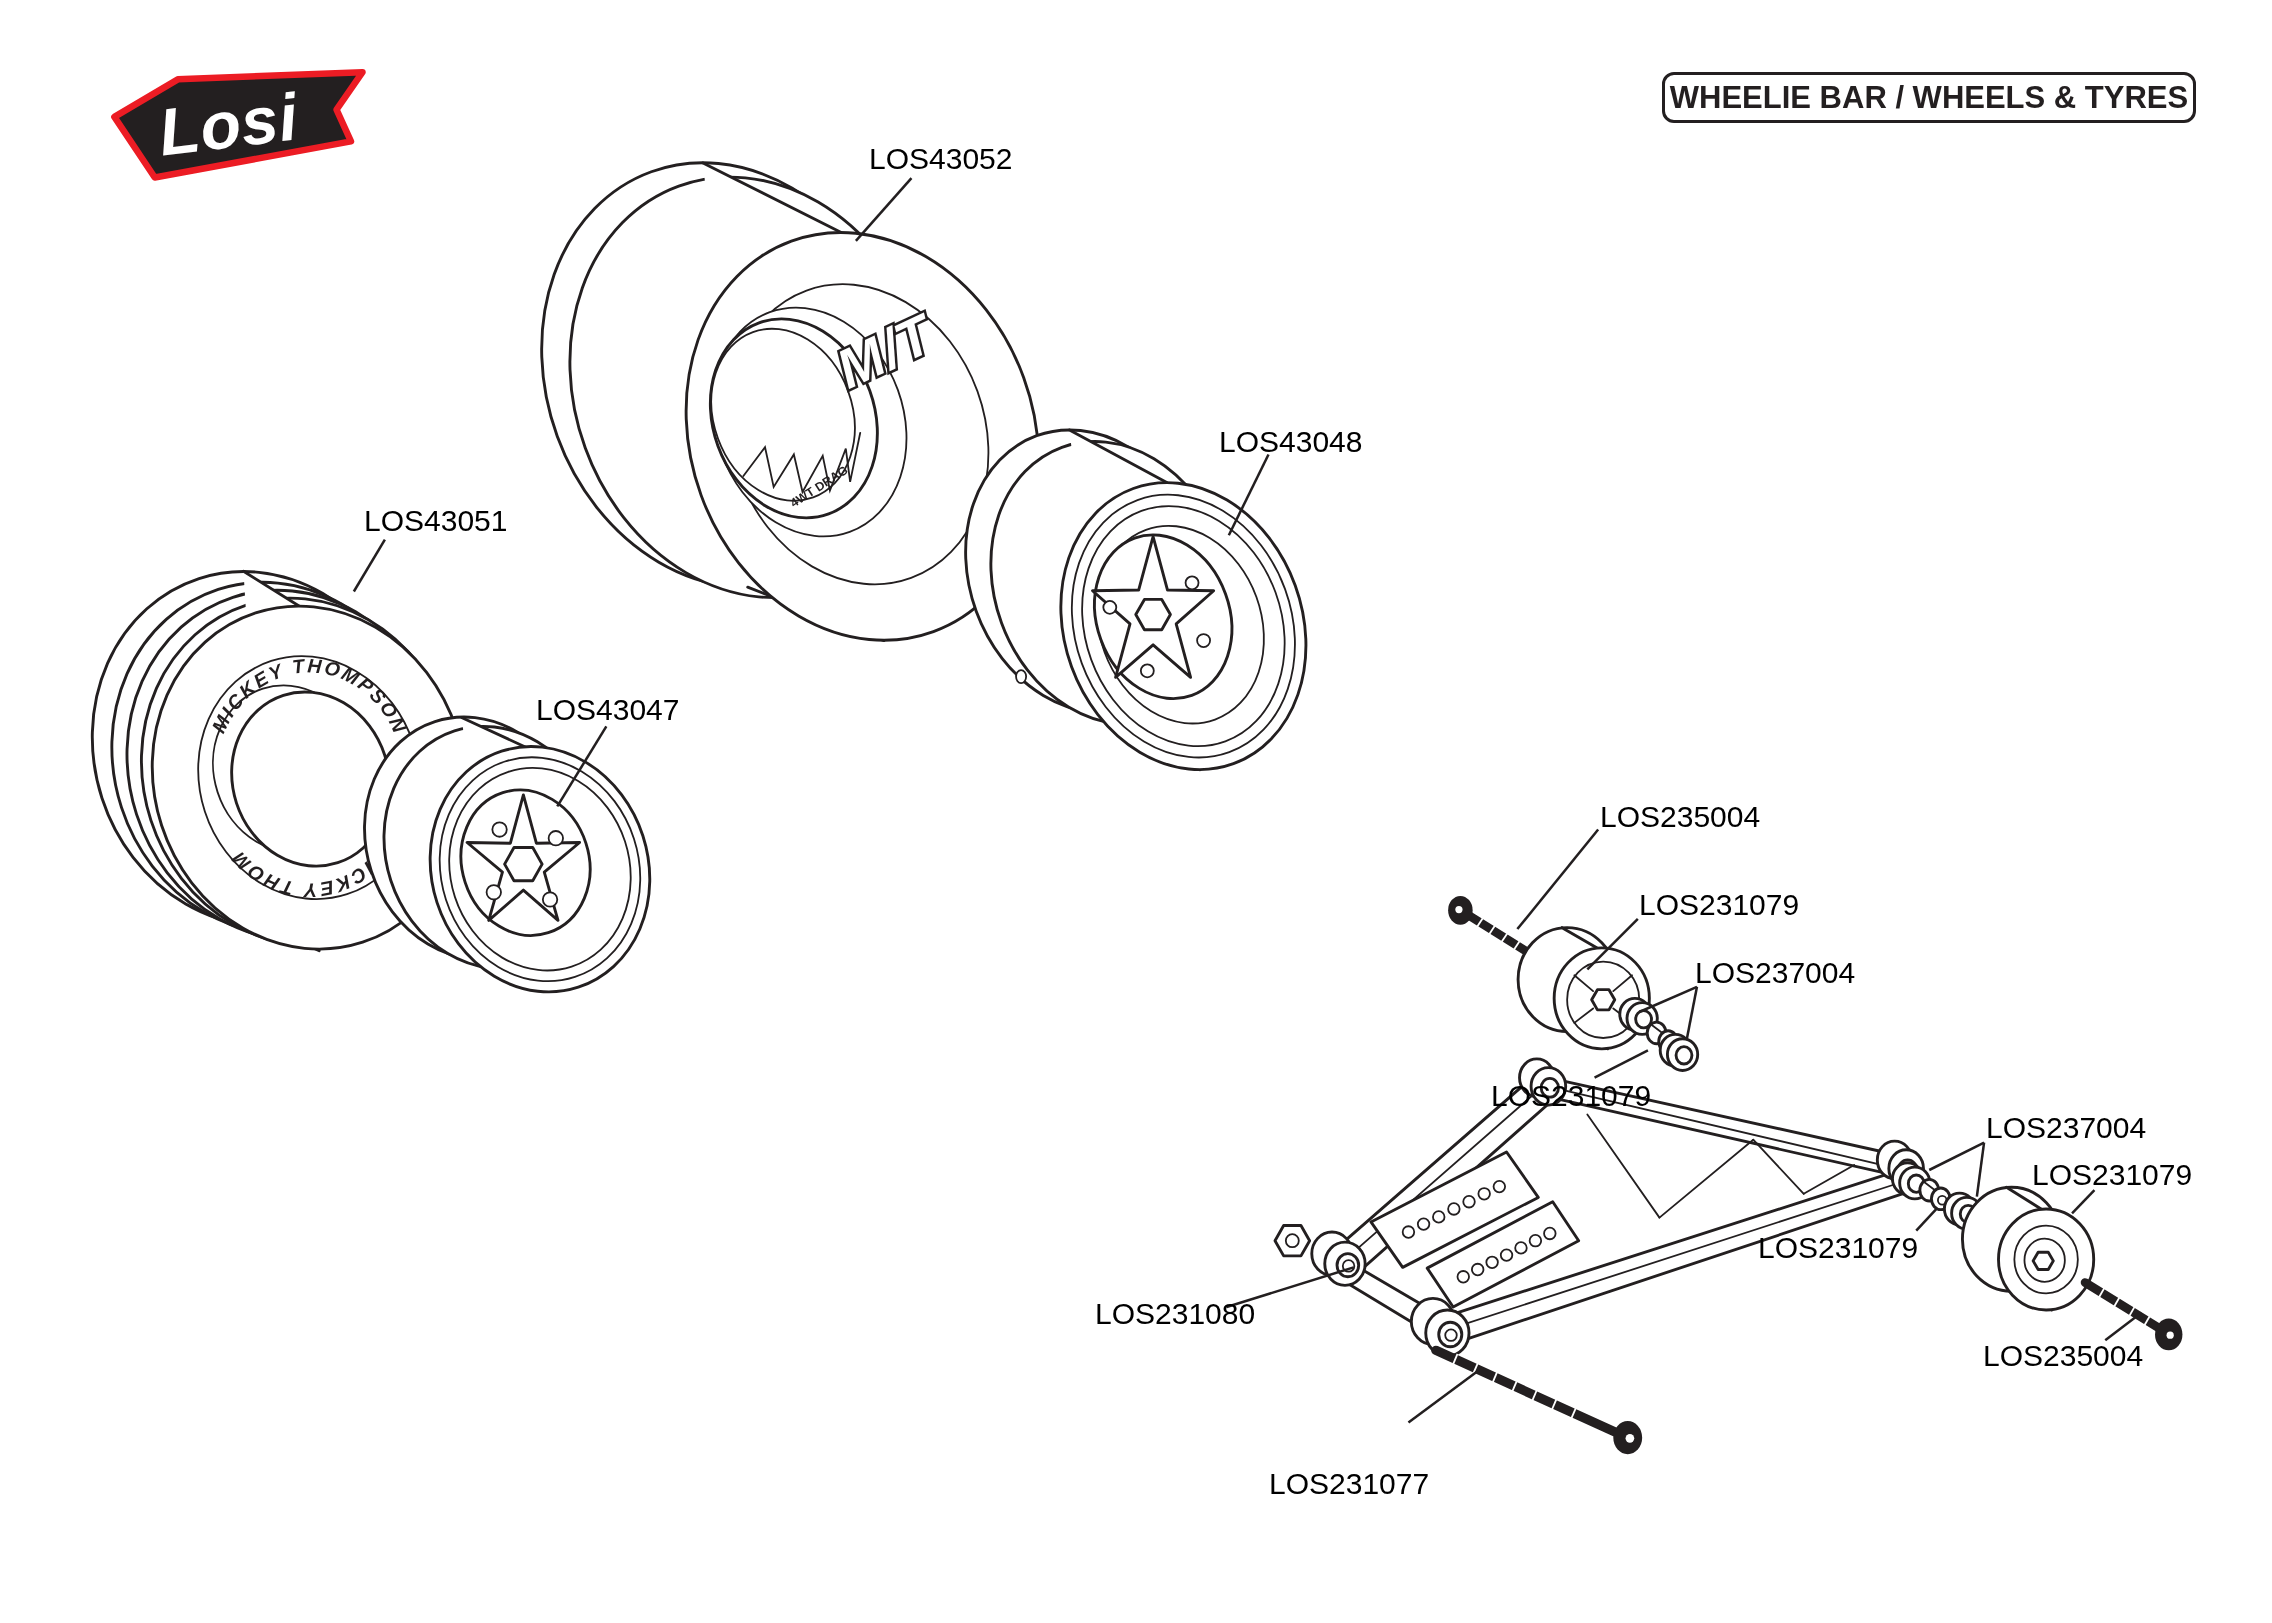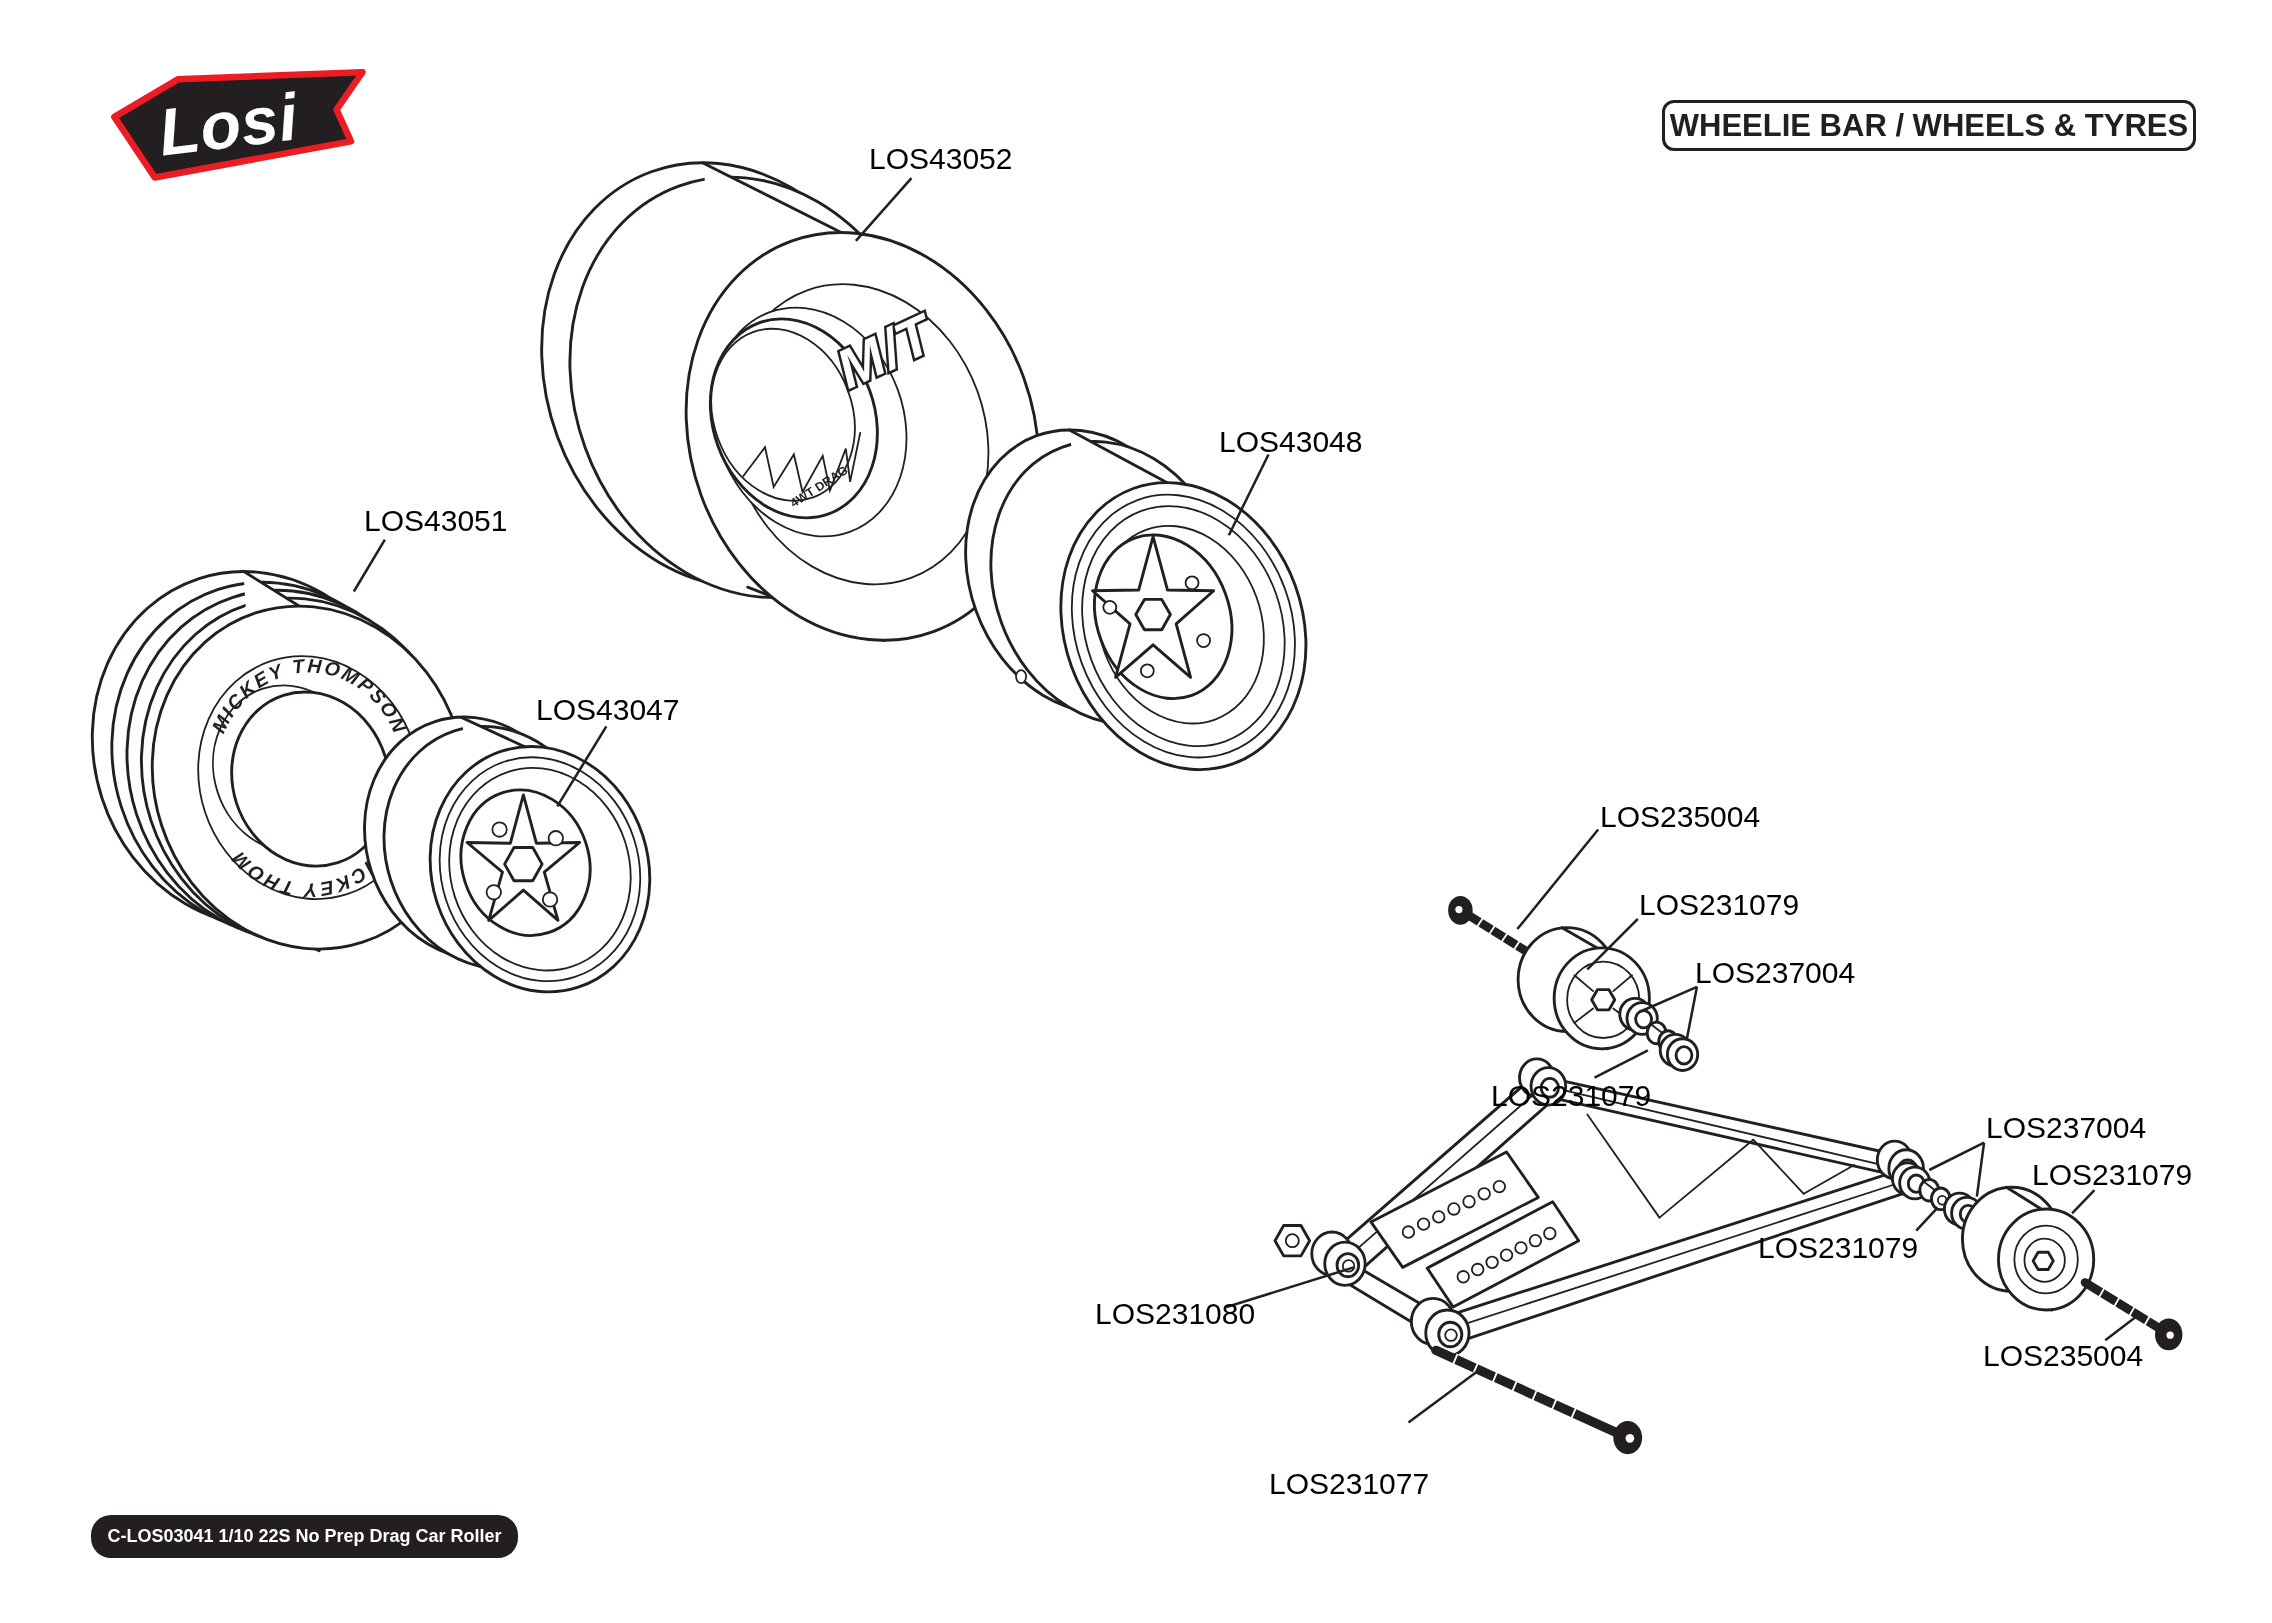--- a/index.html
+++ b/index.html
@@ -16,21 +16,21 @@
   .mt-logo{font:italic 900 76px "Liberation Sans",sans-serif;fill:#fff;stroke:#231f20;
            stroke-width:7px;paint-order:stroke;letter-spacing:2px;}
   .tiny-sidewall{font:700 17px "Liberation Sans",sans-serif;fill:#231f20;}
   .sidewall-text{font:italic 700 27px "Liberation Sans",sans-serif;fill:#231f20;letter-spacing:3px;}
   .logo-word{font:italic 900 92px "Liberation Sans",sans-serif;fill:#ffffff;letter-spacing:1px;}
   #leader-group line{stroke:#231f20;stroke-width:3.5;}
   
   .title-box{position:absolute;left:1662px;top:72px;width:534px;height:51px;
              border:3.6px solid #231f20;border-radius:12px;box-sizing:border-box;
              display:flex;align-items:center;justify-content:center;
-             font-weight:bold;font-size:31px;letter-spacing:0px;white-space:nowrap;margin-top:28px;}
+             font-weight:bold;font-size:31px;letter-spacing:0px;white-space:nowrap;}
   .footer-badge{position:absolute;left:91px;top:1515px;width:427px;height:43px;
                 background:#231f20;border-radius:20px;display:flex;align-items:center;
                 justify-content:center;color:#fff;font-weight:bold;font-size:18px;white-space:nowrap;}
   .part-label{position:absolute;font-size:30px;line-height:1.05;color:#000000;white-space:nowrap;}
 </style>
 </head>
 <body>
 
 <div class="page">
 
@@ -279,16 +279,15 @@
       <div class="part-label" style="left: 1695px; top: 957px;">LOS237004</div>
       <div class="part-label" style="left: 1491px; top: 1080px;">LOS231079</div>
       <div class="part-label" style="left: 1986px; top: 1112px;">LOS237004</div>
       <div class="part-label" style="left: 2032px; top: 1159px;">LOS231079</div>
       <div class="part-label" style="left: 1758px; top: 1232px;">LOS231079</div>
       <div class="part-label" style="left: 1087px; top: 1298px; margin-left: 8px;">LOS231080</div>
       <div class="part-label" style="left: 1983px; top: 1340px;">LOS235004</div>
       <div class="part-label" style="left: 1269px; top: 1424px; margin-top: 44px;">LOS231077</div>
     </div>
 
-  <div class="footer-badge">C-LOS03041 1/10 22S No Prep Drag Car Roller</div>
 
 </div>
 
 
 </body></html>

